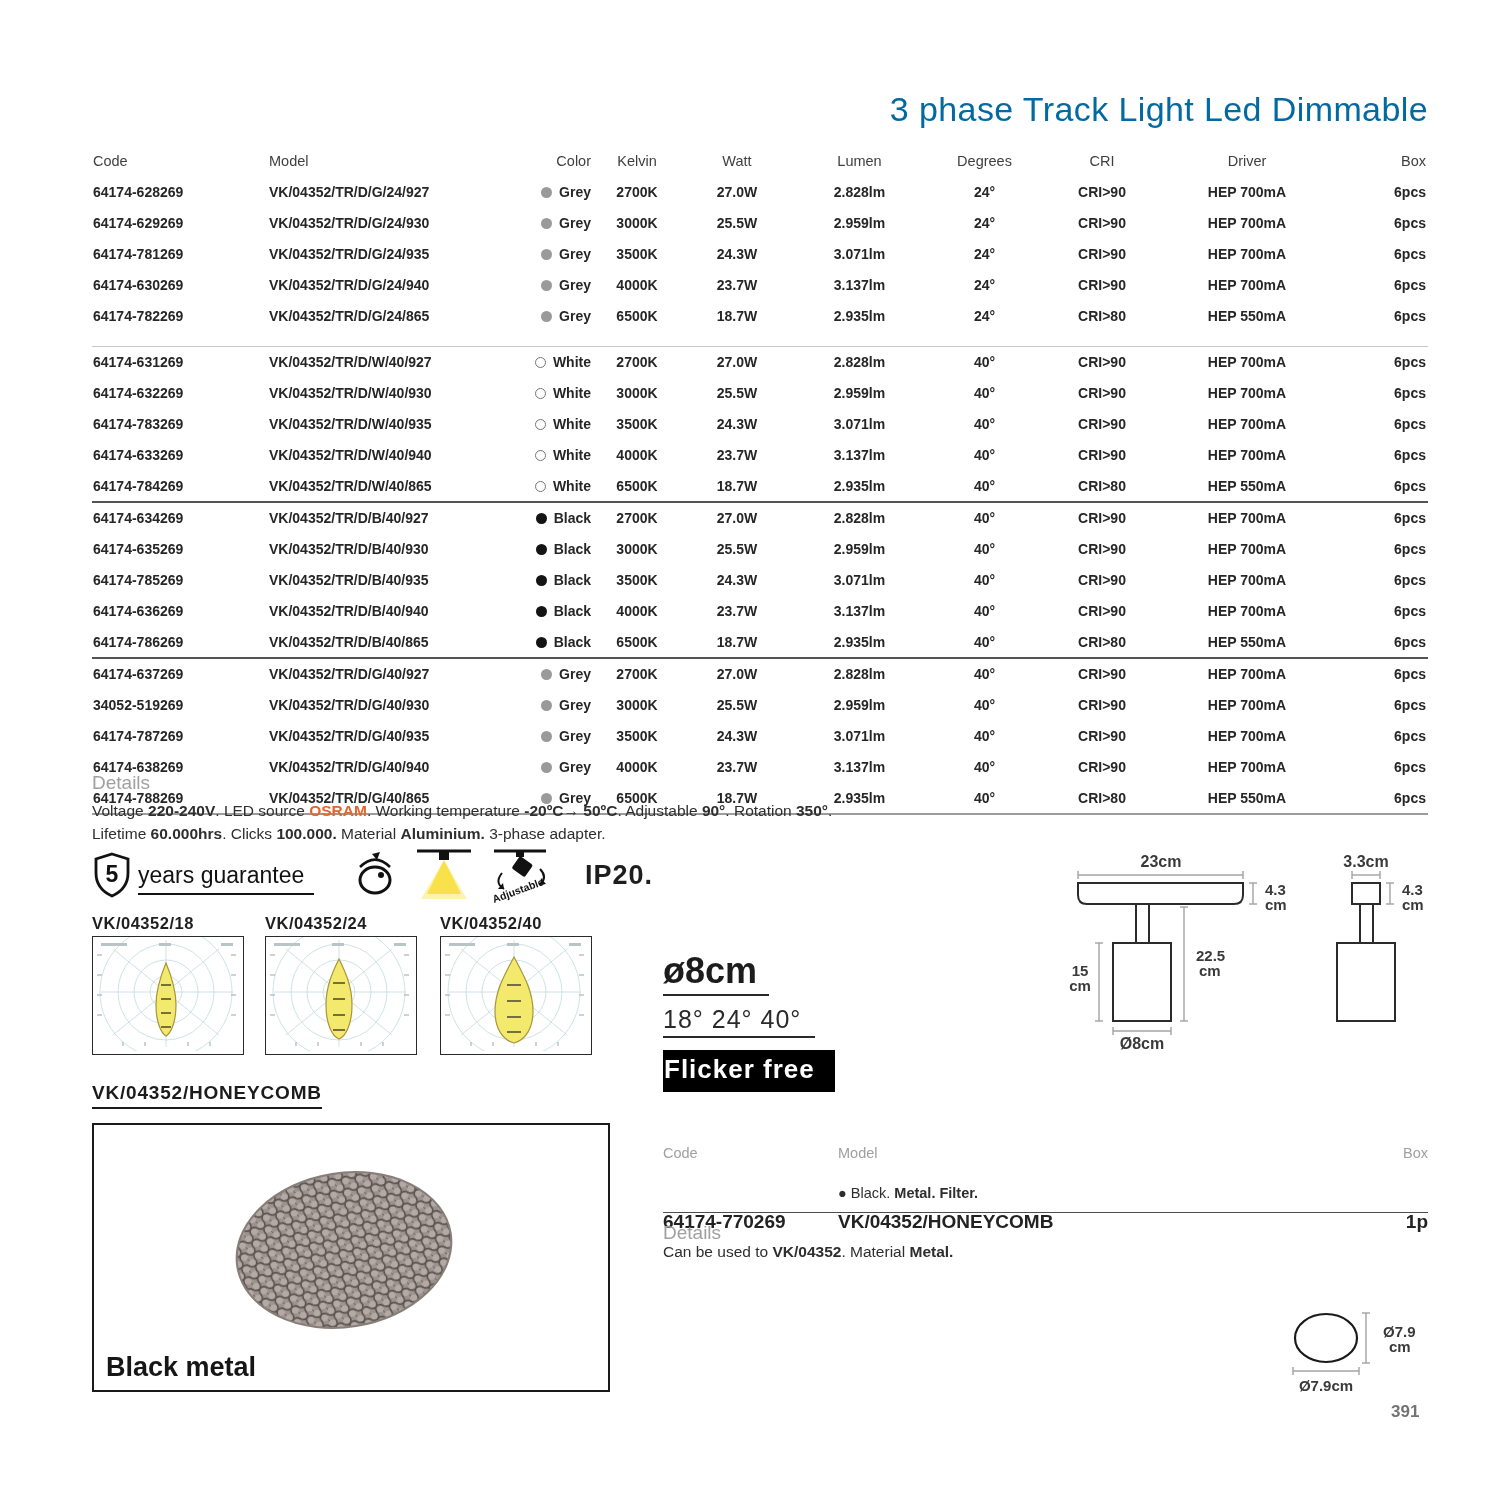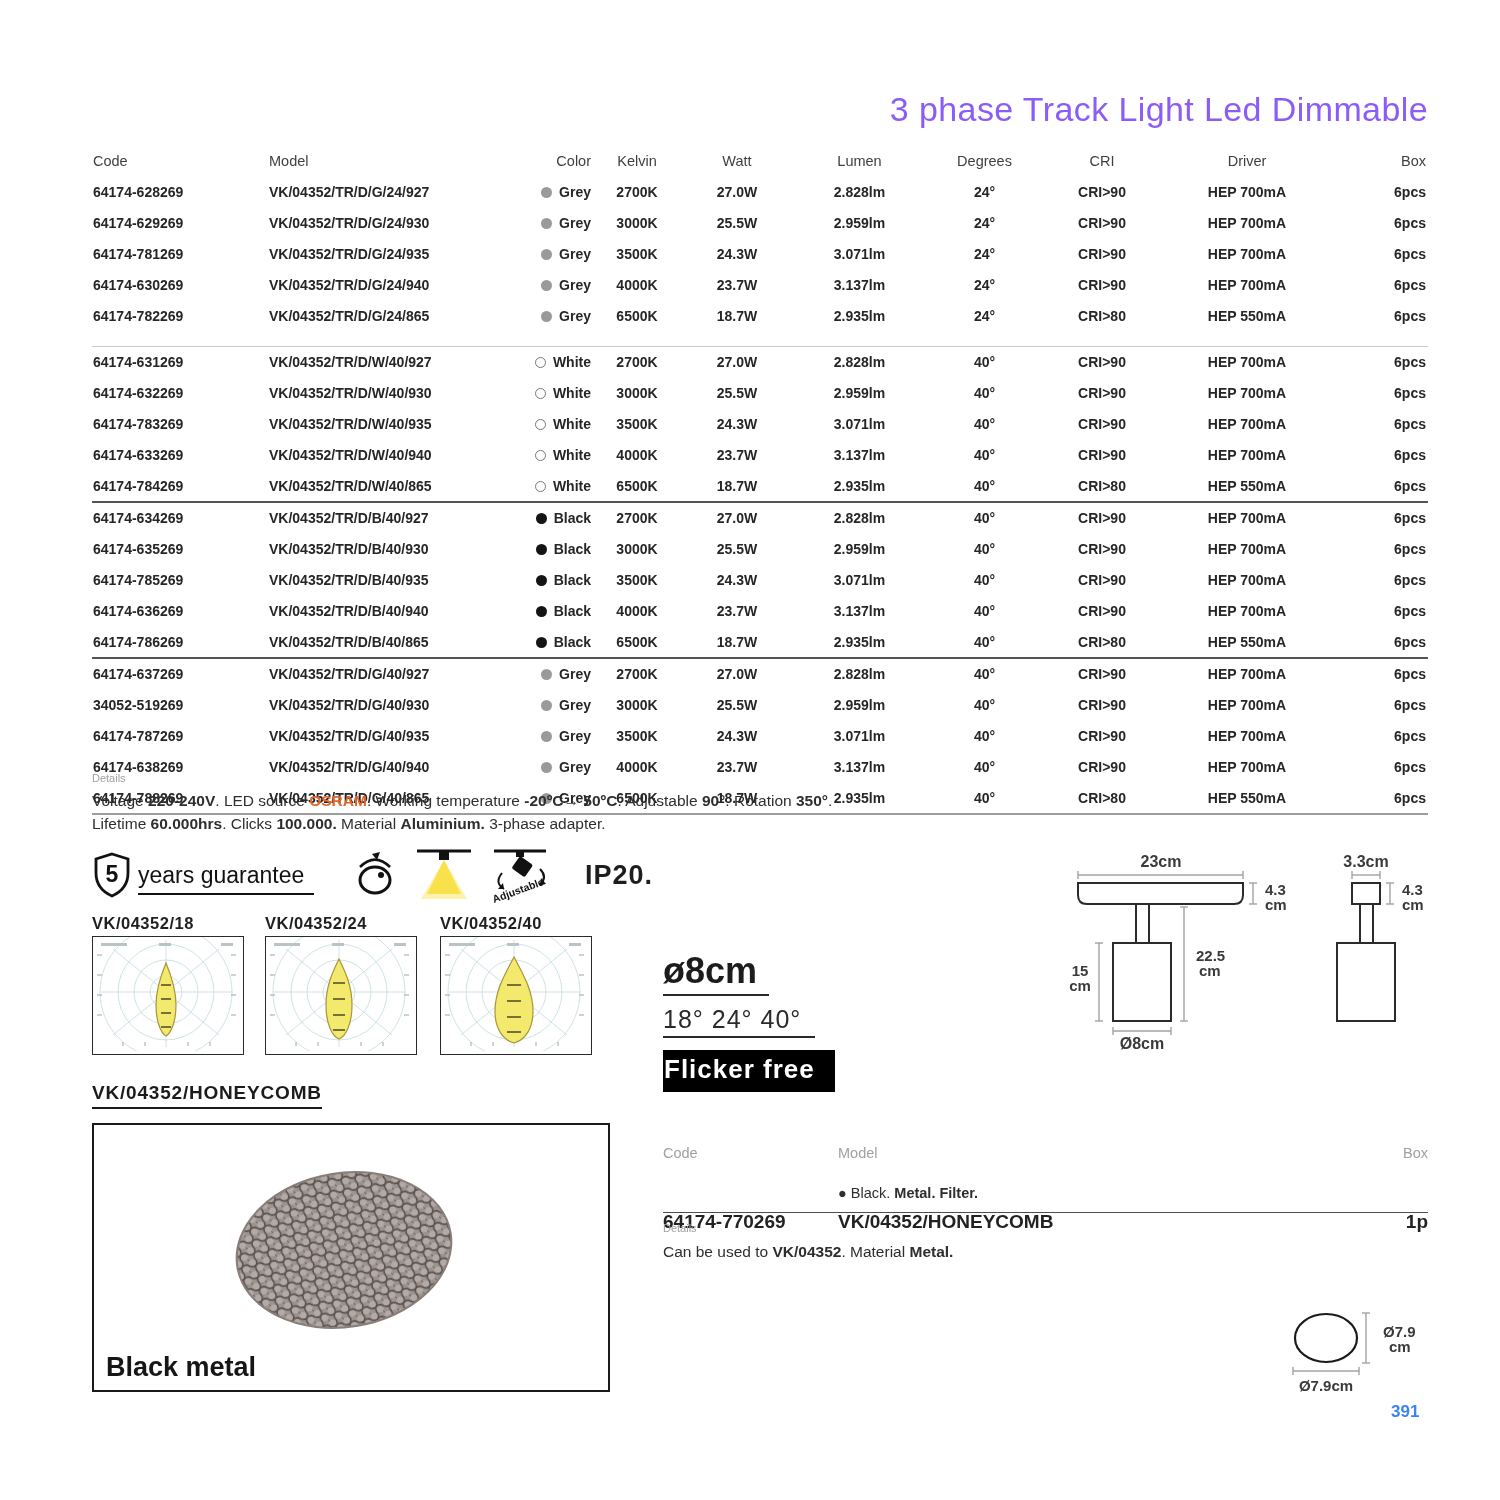--- a/index.html
+++ b/index.html
@@ -1,57 +1,57 @@
 <!DOCTYPE html>
 <html><head>
 <meta charset="utf-8">
 <style>
   html,body{margin:0;padding:0;background:#ffffff;}
   body{width:1500px;height:1500px;position:relative;font-family:"Liberation Sans",sans-serif;color:#2b2b2b;overflow:hidden;}
   .abs{position:absolute;}
   
-  .page-title{top:90px;right:72px;font-size:34px;font-weight:400;color:#8b5cf6;letter-spacing:.4px;}
+  .page-title{top:90px;right:72px;font-size:34px;font-weight:400;color:#0369a1;letter-spacing:.4px;}
   
   table.products{position:absolute;left:92px;top:145px;width:1336px;border-collapse:collapse;table-layout:fixed;border-bottom:2px solid #9d9d9d;}
   table.products th{font-size:14.5px;font-weight:400;color:#3f3f3f;height:30px;vertical-align:middle;}
   table.products td{font-size:14px;font-weight:700;color:#262626;height:28.8px;vertical-align:middle;line-height:1;white-space:nowrap;overflow:hidden;}
   th:nth-child(1),td:nth-child(1),th:nth-child(2),td:nth-child(2){text-align:left;}
   th:nth-child(3),td:nth-child(3){text-align:right;padding-left:12px;}
   th:nth-child(n+4),td:nth-child(n+4){text-align:center;}
   th:nth-child(10),td:nth-child(10){text-align:right;padding-right:2px;}
   tbody.spacer td{height:13px;border-bottom:1.5px solid #c9c9c9;}
   tbody.tb-black{border-top:2.5px solid #545454;border-bottom:2.5px solid #545454;}
   .dot{width:11px;height:11px;border-radius:50%;display:inline-block;margin-right:7px;vertical-align:-1px;box-sizing:border-box;}
   .dot-grey{background:#9a9a9a;}
   .dot-white{background:#fff;border:1.5px solid #767676;}
   .dot-black{background:#141414;}
   
   .details{left:92px;top:772px;width:1336px;}
-  .sec-label{font-size:11px;color:#a0a0a0;margin-bottom:5px;}
+  .sec-label{font-size:19px;color:#a0a0a0;margin-bottom:5px;}
   .details-line{font-size:15.5px;color:#2e2e2e;line-height:23px;}
   
   .guarantee-text{left:138px;top:862px;font-size:23px;font-weight:400;color:#111;border-bottom:2.5px solid #111;padding:0 10px 4px 0;}
   .ip20{left:585px;top:860px;font-size:27px;font-weight:700;color:#1e1e1e;letter-spacing:1px;}
   
   .photo-label{top:914px;font-size:16.5px;font-weight:700;color:#1f1f1f;letter-spacing:.5px;}
   .photo-box{top:936px;width:150px;height:117px;border:1.5px solid #2a2a2a;background:#fff;}
   
   .beam-note{left:663px;top:950px;}
   .beam-d{font-size:36px;font-weight:700;color:#1c1c1c;border-bottom:2.5px solid #2a2a2a;display:inline-block;padding:0 12px 2px 0;}
   .beam-a{font-size:25px;font-weight:400;color:#2a2a2a;border-bottom:2px solid #2a2a2a;display:inline-block;padding:0 14px 2px 0;margin-top:9px;letter-spacing:1px;}
   .flicker{display:inline-block;margin-top:12px;background:#000;color:#fff;font-size:26px;font-weight:700;padding:4px 20px 7px 1px;letter-spacing:1px;}
   
   .hc-heading{left:92px;top:1082px;font-size:19px;font-weight:700;letter-spacing:.8px;color:#1b1b1b;border-bottom:2px solid #1b1b1b;padding-bottom:3px;}
   .hc-box{left:92px;top:1123px;width:518px;height:269px;border:2px solid #1a1a1a;box-sizing:border-box;background:#fff;}
   .hc-caption{left:106px;top:1352px;font-size:27px;font-weight:700;color:#161616;}
   .acc-label{font-size:14.5px;color:#a0a0a0;}
   .acc-val{font-size:19px;font-weight:700;color:#222;margin-top:46px;}
   .acc-line{font-size:14.5px;color:#2e2e2e;}
   .acc-rule{left:663px;top:1212px;width:765px;border-top:1.5px solid #4d4d4d;}
-  .page-num{left:1391px;top:1402px;font-size:17px;font-weight:700;color:#3b82f6;}
+  .page-num{left:1391px;top:1402px;font-size:17px;font-weight:700;color:#737373;}
   .seg-b{font-weight:700;}
   svg text{font-family:"Liberation Sans",sans-serif;}
 </style>
 </head>
 <body>
 
 <div class="abs page-title">3 phase Track Light Led Dimmable</div>
 
 <table class="products">
   <colgroup>

